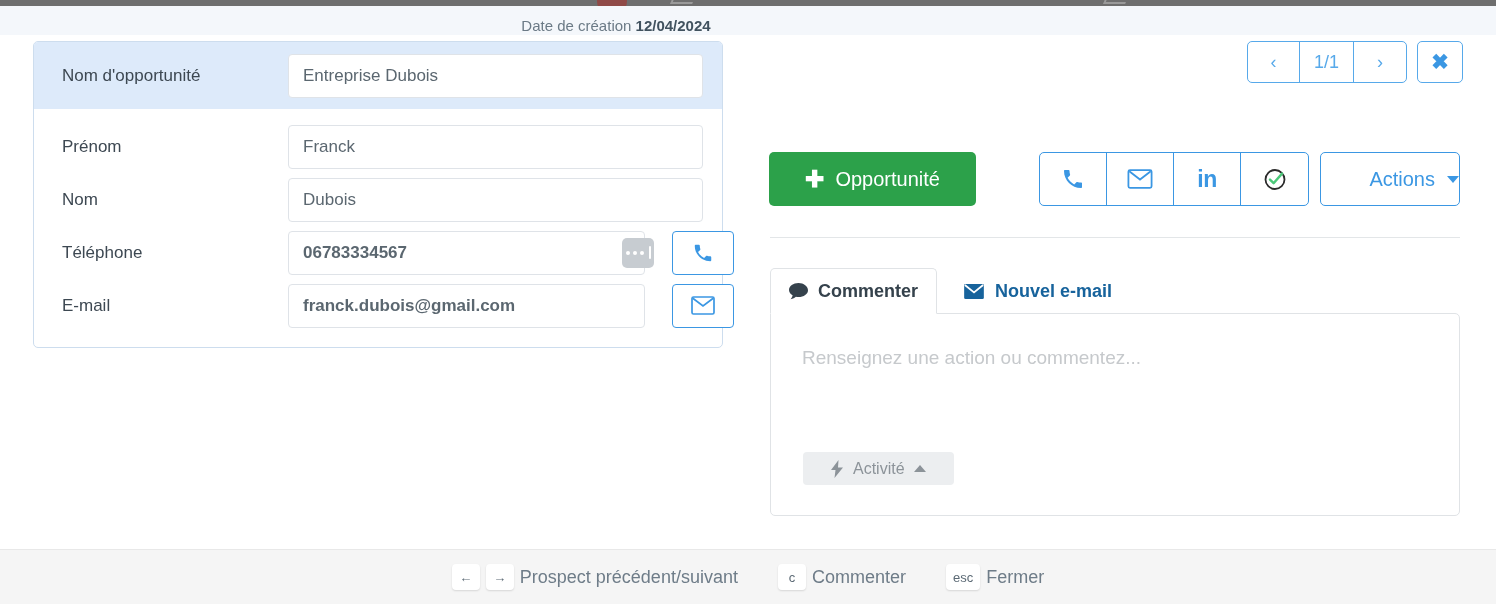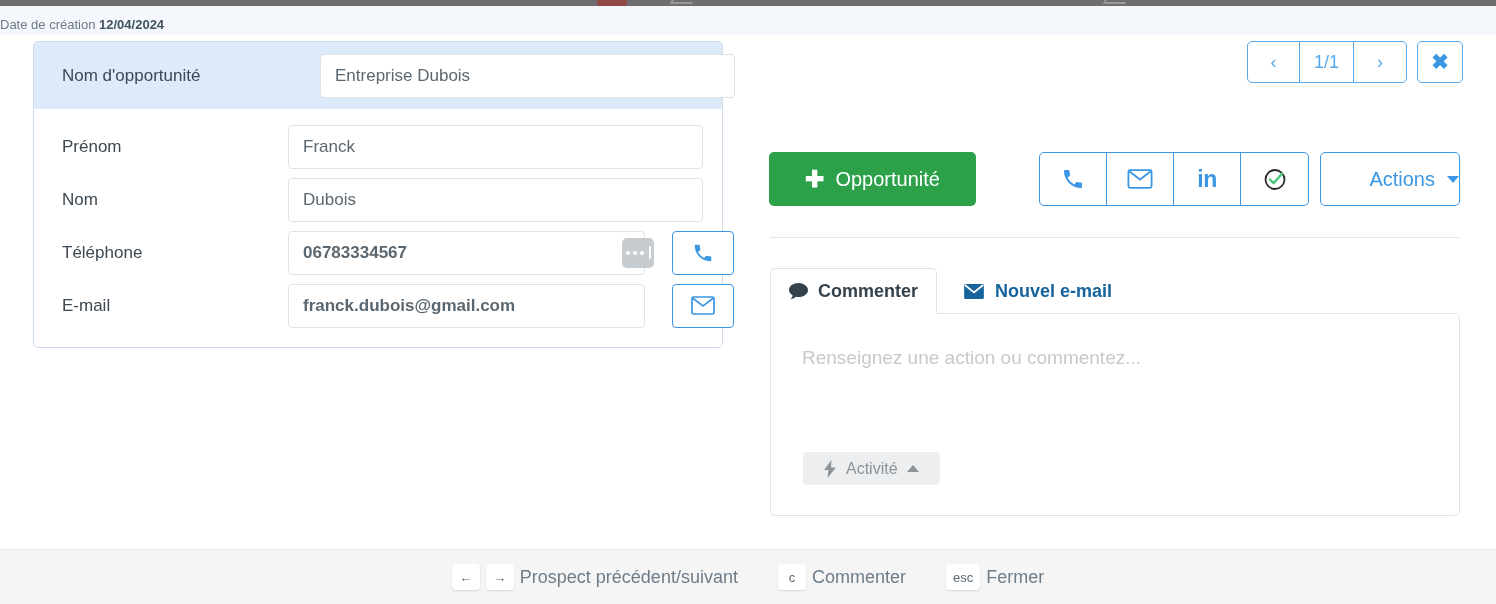--- a/index.html
+++ b/index.html
@@ -27,21 +27,21 @@
     transform: skewX(-20deg);
   }
 
   
   .header-band {
     position: absolute; left: 0; top: 6px; width: 1496px; height: 29px;
     background: #f4f7fb;
   }
   .date-line {
     position: absolute; left: 0; top: 11px; width: 1232px;
-    text-align: left; font-size: 13px; color: #6b7a86;
+    text-align: center; font-size: 15px; color: #6b7a86;
   }
   .date-line b { color: #41525f; font-weight: bold; }
 
   
   .left-card {
     position: absolute; left: 33px; top: 41px; width: 690px; height: 307px;
     border: 1px solid #cdddee; border-radius: 5px; background: #fff;
   }
   .op-band {
     position: absolute; left: 0; top: 0; width: 688px; height: 67px;
@@ -52,21 +52,21 @@
     position: absolute; left: 28px; top: 50%; transform: translateY(-50%);
     font-size: 17px; color: #3d4852; white-space: nowrap;
   }
   .row .inp {
     position: absolute; top: 50%; transform: translateY(-50%);
     left: 254px; width: 415px; height: 44px;
     border: 1px solid #dfe3e8; border-radius: 4px; background: #fff;
     font-size: 17px; color: #5b6770;
     padding: 0 14px; line-height: 42px; white-space: nowrap; overflow: hidden;
   }
-  .row.op .inp { width: 415px; margin-left: 32px; }
+  .row.op .inp { width: 415px; }
   .row .inp.narrow { width: 357px; font-weight: bold; }
 
   .dots-btn {
     position: absolute; left: 588px; top: 50%; transform: translateY(-50%);
     width: 32px; height: 30px; border-radius: 5px; background: #c7ccd1;
     display: flex; align-items: center; justify-content: center; gap: 3px;
   }
   .dots-btn i { width: 4px; height: 4px; border-radius: 50%; background: #fff; display:block; }
   .dots-btn .bar { width: 2px; height: 13px; background: #fff; border-radius: 1px; margin-left:2px; }
 
@@ -144,21 +144,21 @@
 
   .comment-box {
     position: absolute; left: 770px; top: 313px; width: 690px; height: 203px;
     border: 1px solid #e0e3e6; border-radius: 0 5px 5px 5px; background: #fff;
   }
   .cb-placeholder {
     position: absolute; left: 31px; top: 33px; font-size: 19px; color: #c6c9cc;
   }
   .pill {
     position: absolute; top: 138px; height: 33px; border-radius: 4px; background: #eceef0;
-    display: flex; align-items: center; gap: 9px; padding: 0 21px;
+    display: flex; align-items: center; gap: 9px; padding: 0 28px;
     font-size: 16px; color: #8c9399;
   }
   .pill.activity { left: 32px; }
   .pill.attach { left: 203px; }
   .btn-save {
     position: absolute; left: 535px; top: 127px; width: 128px; height: 45px;
     border: 1px solid #40ad5c; border-radius: 5px; background: #fff;
     display: flex; align-items: center; justify-content: center;
     color: #3aa555; font-size: 19px;
   }

